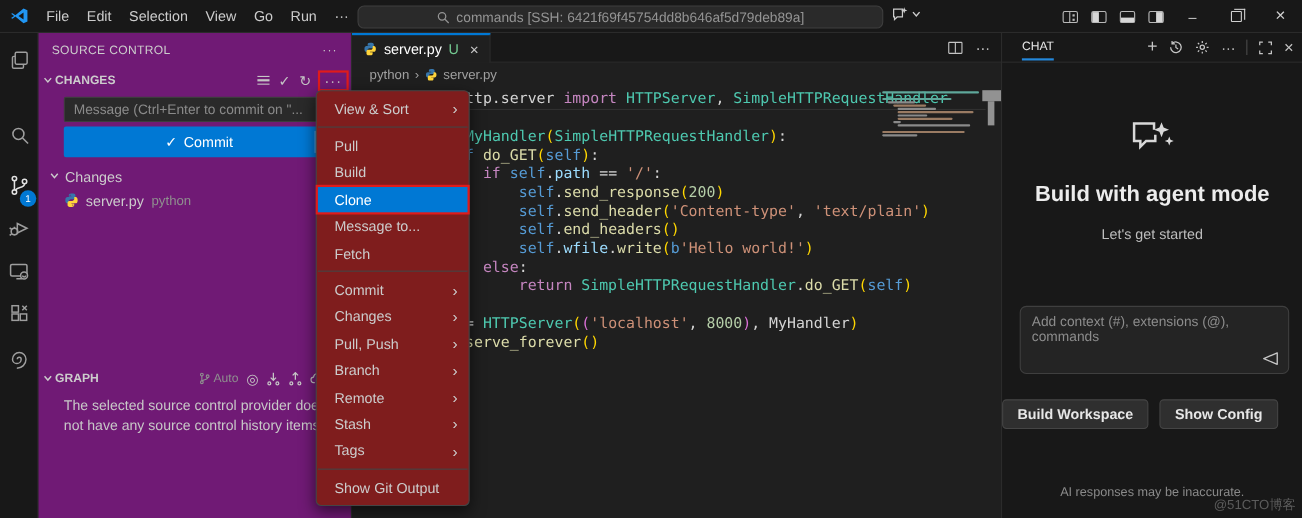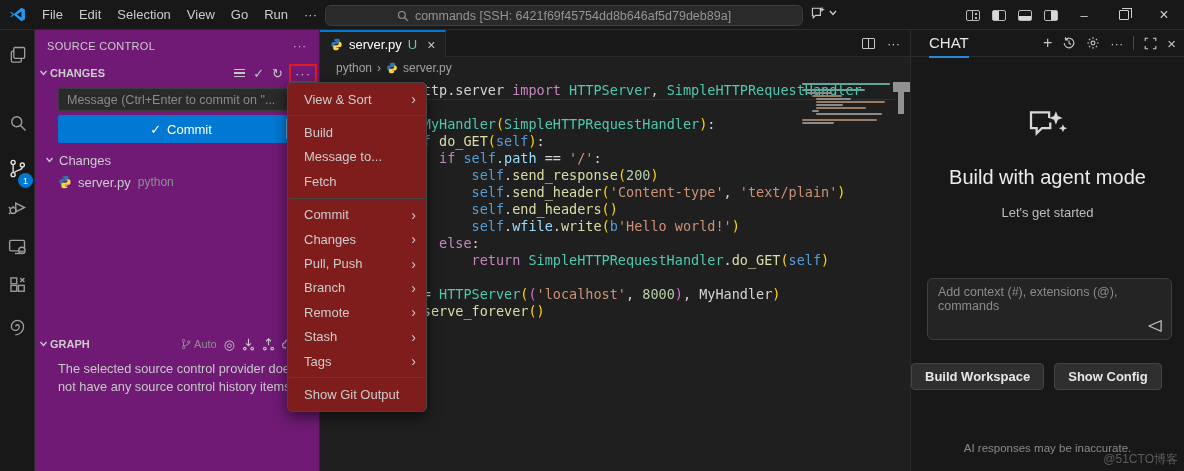--- a/index.html
+++ b/index.html
@@ -90,25 +90,25 @@
     border:1px solid #454545; border-radius:5px; box-shadow:0 5px 14px rgba(0,0,0,.55); padding:4px 0; }
   .ctx-item { height:24.4px; display:flex; align-items:center; padding:0 4px 0 16px; font-size:13px; color:#ccc; }
   .ctx-item .arrow { margin-left:auto; color:#ccc; font-size:14px; padding-right:6px; }
   .ctx-item.selected { background:#0078d4; color:#fff; }
   .ctx-item.redbox { outline:2px solid #e01b1b; outline-offset:-1px; }
   .ctx-sep { height:1px; background:#454545; margin:4px 1px; }
 
   
   .chat { position:absolute; left:910px; top:30px; right:0; bottom:0; background:#181818; border-left:1px solid #2b2b2b; }
   .chat-header { height:27px; display:flex; align-items:center; padding:0 8px 0 18px; border-bottom:1px solid #2b2b2b; }
-  .chat-tab { font-size:15px; color:#e7e7e7; padding-bottom:5px; border-bottom:2px solid #2488db; margin-top:5px; }
+  .chat-tab { font-size:11px; color:#e7e7e7; padding-bottom:5px; border-bottom:2px solid #2488db; margin-top:5px; }
   .chat-icons { margin-left:auto; display:flex; align-items:center; gap:10px; color:#c5c5c5; font-size:13px; }
   .chat-icons .divider { width:1px; height:14px; background:#4a4a4a; }
   .chat-center { position:absolute; left:0; right:0; top:80px; text-align:center; }
-  .chat-title { font-size:20px; font-weight:normal; color:#ececec; margin-top:22px; }
+  .chat-title { font-size:20px; font-weight:bold; color:#ececec; margin-top:22px; }
   .chat-sub { font-size:13px; color:#bdbdbd; margin-top:16px; }
   .chat-input-box { position:absolute; left:16px; right:12px; top:248px; height:62px; background:#242424;
     border:1px solid #3f3f3f; border-radius:6px; }
   .chat-input-box textarea { position:absolute; inset:6px 26px 6px 10px; background:transparent; border:none; resize:none;
     color:#ccc; font-family:"Liberation Sans",sans-serif; font-size:12.5px; outline:none; }
   .chat-input-box textarea::placeholder { color:#8c8c8c; }
   .send-ic { position:absolute; right:8px; bottom:6px; }
   .chat-btn-row { position:absolute; left:0; right:0; top:333px; display:flex; gap:10px; }
   .chat-btn { background:#2f2f2f; border:1px solid #454545; border-radius:4px; color:#e7e7e7;
     font-weight:bold; font-size:13px; padding:5px 13px; }
@@ -377,21 +377,27 @@
   <div class="scroll-deco"></div>
 </div>
 
 <div class="ctx-menu" id="ctx-menu">
     <div class="ctx-item">
       <span>View &amp; Sort</span>
       <span class="arrow">›</span>
     </div>
     <div class="ctx-sep"></div>
     <div class="ctx-item">
+      <span>Pull</span>
+    </div>
+    <div class="ctx-item">
       <span>Build</span>
+    </div>
+    <div class="ctx-item selected redbox">
+      <span>Clone</span>
     </div>
     <div class="ctx-item">
       <span>Message to...</span>
     </div>
     <div class="ctx-item">
       <span>Fetch</span>
     </div>
     <div class="ctx-sep"></div>
     <div class="ctx-item">
       <span>Commit</span>

